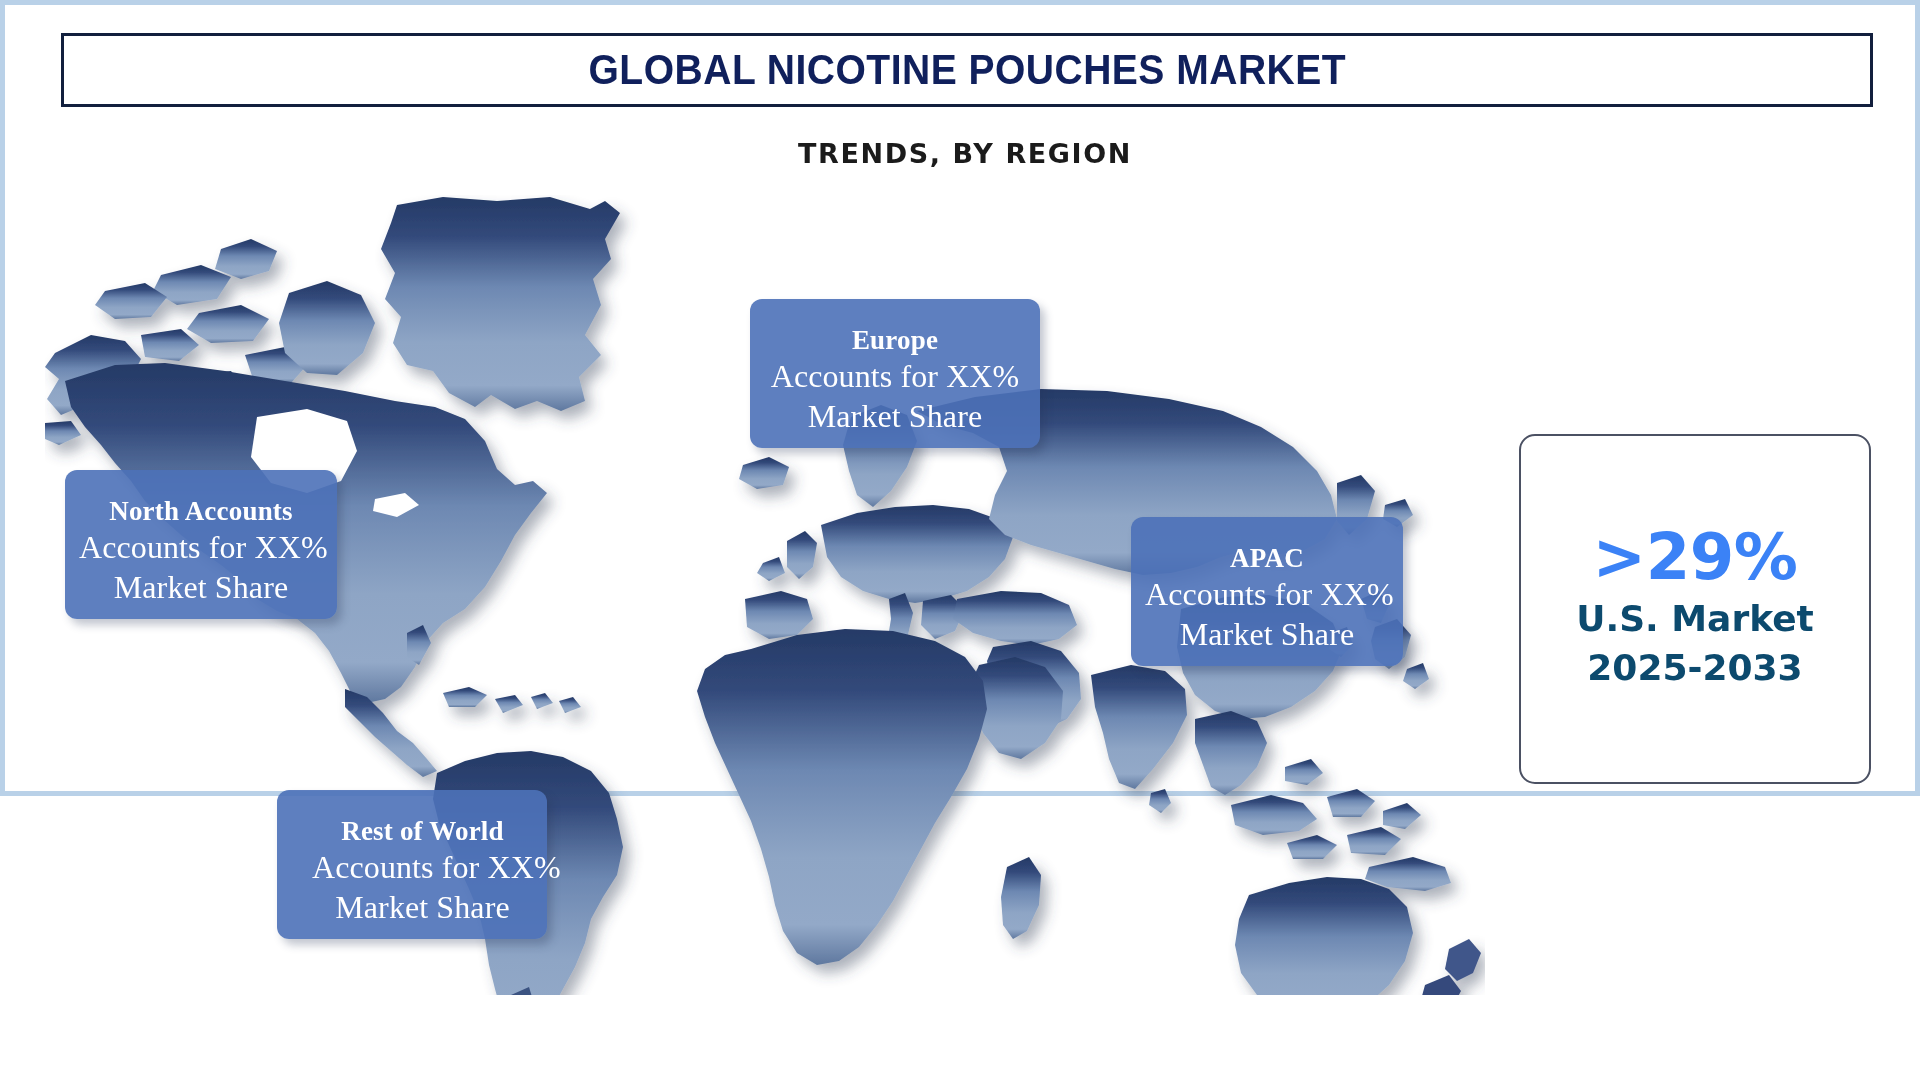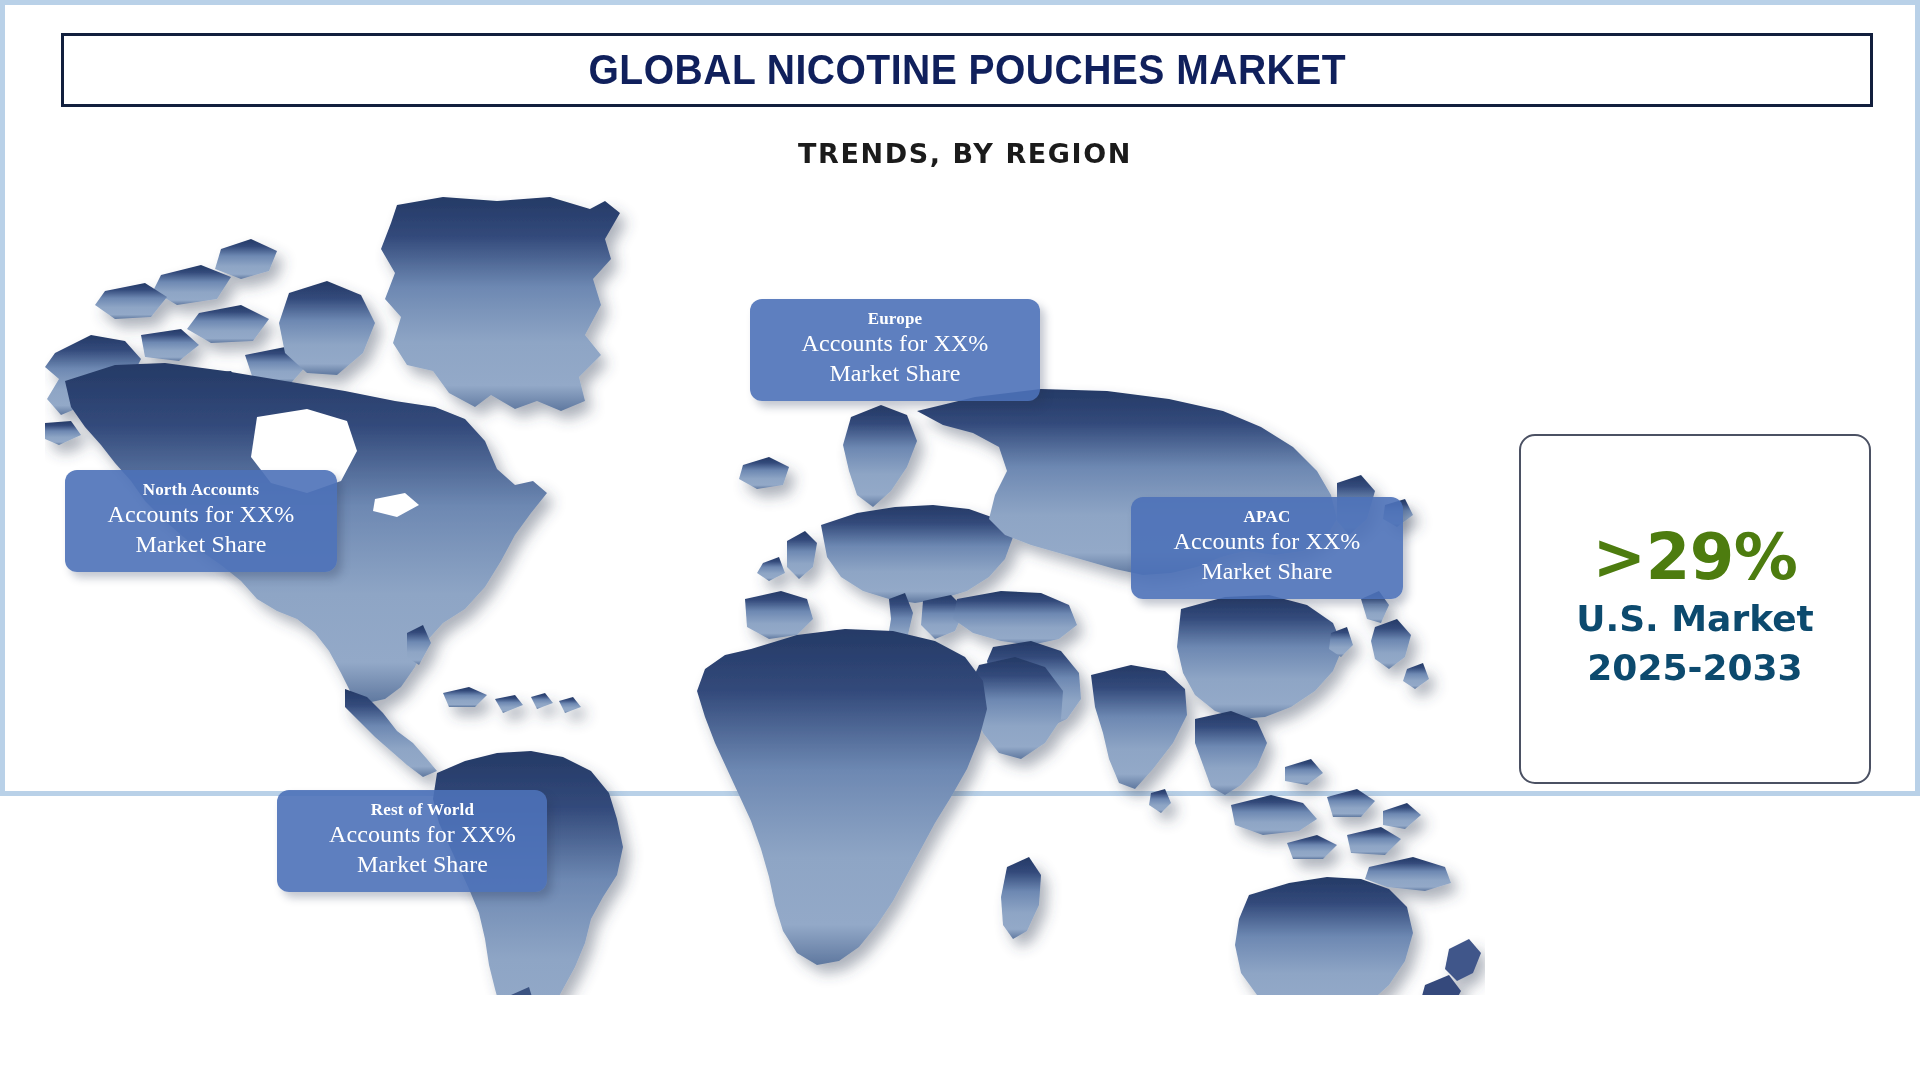--- a/index.html
+++ b/index.html
@@ -83,37 +83,38 @@
     box-sizing: border-box;
     border-radius: 12px;
     background: rgba(77, 113, 184, 0.90);
     box-shadow: 5px 6px 9px rgba(40, 55, 85, 0.28);
     color: #ffffff;
     text-align: center;
     padding: 10px 14px 12px 14px;
     font-family: "Liberation Serif", "DejaVu Serif", serif;
   }
   .region-title {
-    font-size: 17px;
+    font-size: 27px;
     font-weight: 700;
     line-height: 1.18;
     letter-spacing: 0.2px;
     white-space: nowrap;
+    margin-top: 16px;
   }
   .region-line {
-    font-size: 24px;
+    font-size: 32px;
     font-weight: 400;
     line-height: 1.24;
     letter-spacing: 0.1px;
     white-space: nowrap;
   }
 
   #box-north-america { left: 60px;   top: 465px;  width: 272px; }
   #box-europe        { left: 745px;  top: 294px;  width: 290px; }
-  #box-apac          { left: 1126px; top: 492px;  width: 272px; }
+  #box-apac          { left: 1126px; top: 512px;  width: 272px; }
   #box-rest-of-world { left: 272px;  top: 785px;  width: 270px; padding-left: 35px; }
 
   
   #stat-card {
     position: absolute;
     left: 1514px;
     top: 429px;
     width: 352px;
     height: 350px;
     box-sizing: border-box;
@@ -124,21 +125,21 @@
     flex-direction: column;
     align-items: center;
     justify-content: center;
     text-align: center;
     padding: 6px 12px;
   }
   #stat-value {
     font-family: "DejaVu Sans", sans-serif;
     font-size: 64px;
     font-weight: 700;
-    color: #4d7c0f;
+    color: #3b82f6;
     letter-spacing: -0.5px;
     line-height: 1.0;
     margin-bottom: 6px;
   }
   #stat-label {
     font-family: "DejaVu Sans", sans-serif;
     font-size: 36px;
     font-weight: 700;
     color: #0c4a6e;
     line-height: 1.36;

